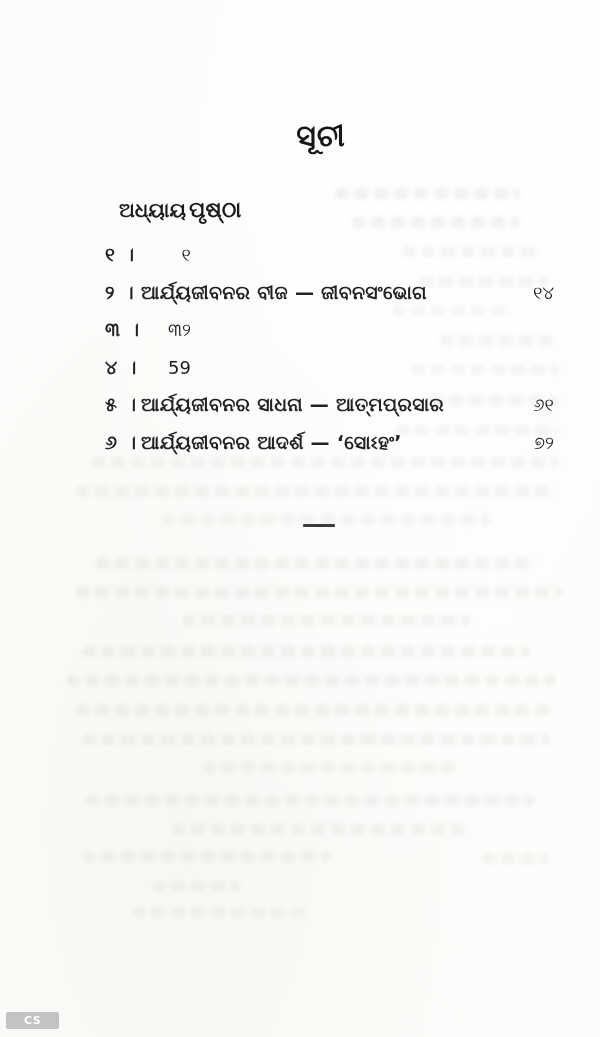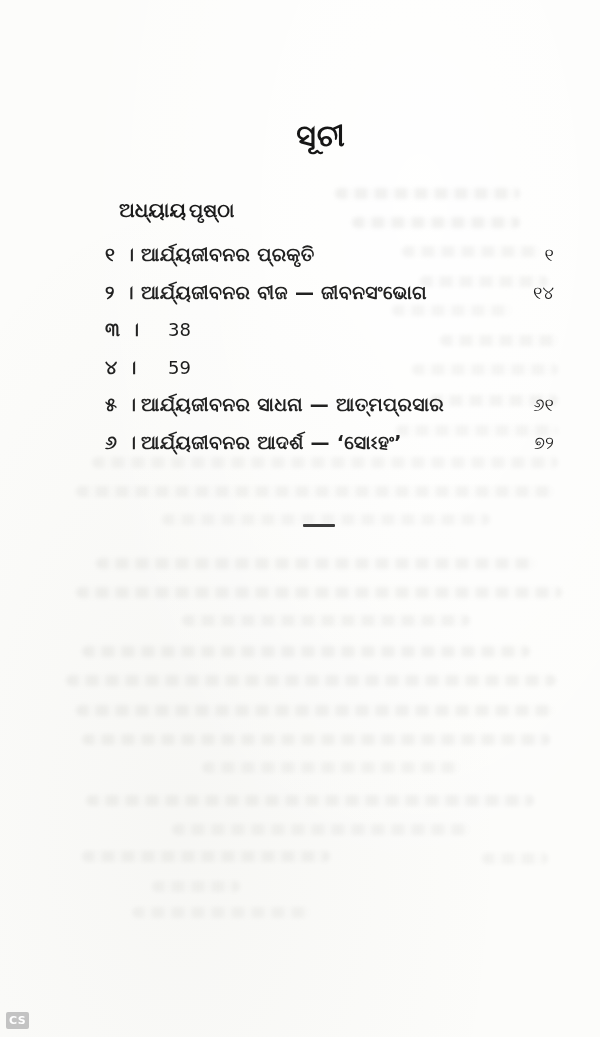--- a/index.html
+++ b/index.html
@@ -33,21 +33,21 @@
     top:198px; left:103px; right:42px;
     display:flex;
     align-items:baseline;
     font-weight:bold;
     font-size:20px;
     color:#1a1a1a;
     margin-left:16px;
   }
   .th-chapter { width:70px; }
   .th-subject { flex:1; }
-  .th-page { font-size:19px;font-family:Liberation Mono, monospace; }
+  .th-page { font-size:22px;font-family:Liberation Mono, monospace; }
   .toc-rows {
     position:absolute;
     top:243px; left:105px; right:46px;
   }
   .toc-row {
     display:flex;
     align-items:baseline;
     height:37.6px;
     font-size:19px;
     font-weight:600;
@@ -81,21 +81,21 @@
     align-items:center;
     gap:6px;
   }
   .cs-box {
     display:inline-block;
     background:#c3c3c3;
     color:#ffffff;
     font-size:11px;
     font-weight:bold;
     line-height:1;
-    padding:3px 3px;
+    padding:3px 18px;
     border-radius:2px;
     letter-spacing:0.5px;
   }
   .wm-text {
     color:#b7b7b7;
     font-size:13.5px;
     letter-spacing:0.2px;
   }
 </style>
 </head>
@@ -106,31 +106,30 @@
   <div class="book-title">ସୂଚୀ</div>
 
   <div class="toc-header">
     <span class="th-chapter">ଅଧ୍ୟାୟ</span>
     <span class="th-page">ପୃଷ୍ଠା</span>
   </div>
 
   <div class="toc-rows">
     <div class="toc-row">
       <span class="row-num">୧ ।</span>
-      <span class="row-title">ଆର୍ଯ୍ୟଜୀବନର ପ୍ରକୃତି</span>
       <span class="row-page">୧</span>
     </div>
     <div class="toc-row">
       <span class="row-num">୨ ।</span>
       <span class="row-title">ଆର୍ଯ୍ୟଜୀବନର ବୀଜ — ଜୀବନସଂଭୋଗ</span>
       <span class="row-page">୧୪</span>
     </div>
     <div class="toc-row">
       <span class="row-num">୩ ।</span>
-      <span class="row-page">38</span>
+      <span class="row-page">୩୨</span>
     </div>
     <div class="toc-row">
       <span class="row-num">୪ ।</span>
       <span class="row-page">59</span>
     </div>
     <div class="toc-row">
       <span class="row-num">୫ ।</span>
       <span class="row-title">ଆର୍ଯ୍ୟଜୀବନର ସାଧନା — ଆତ୍ମପ୍ରସାର</span>
       <span class="row-page">୬୧</span>
     </div>

